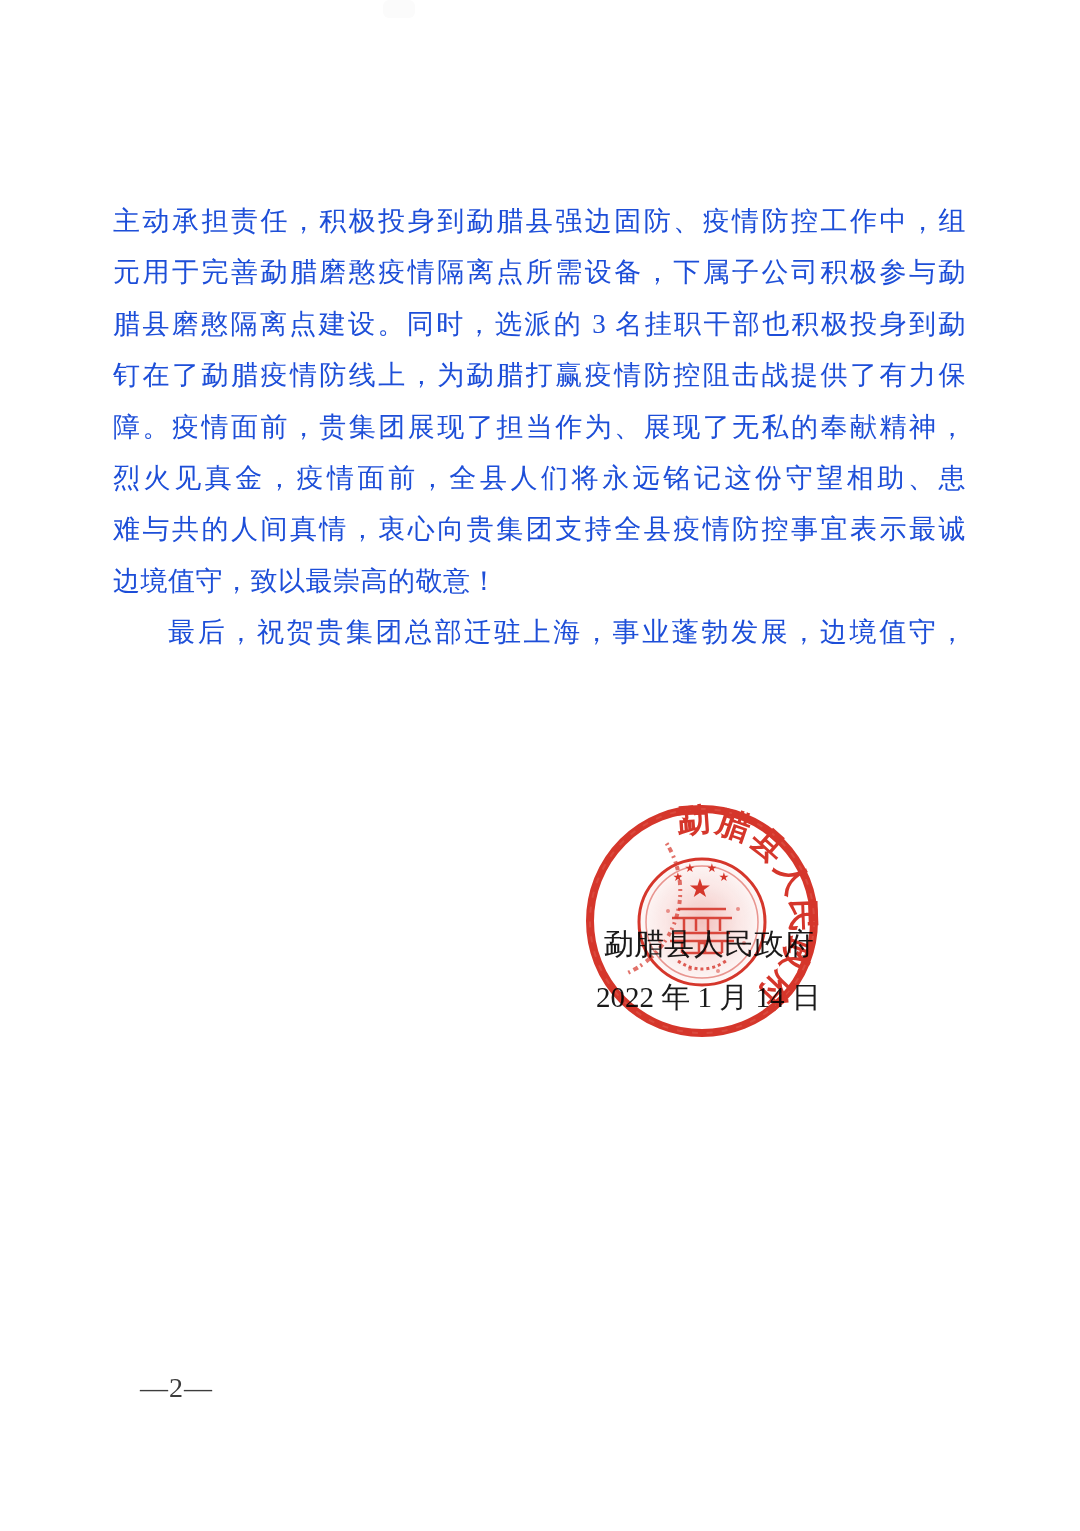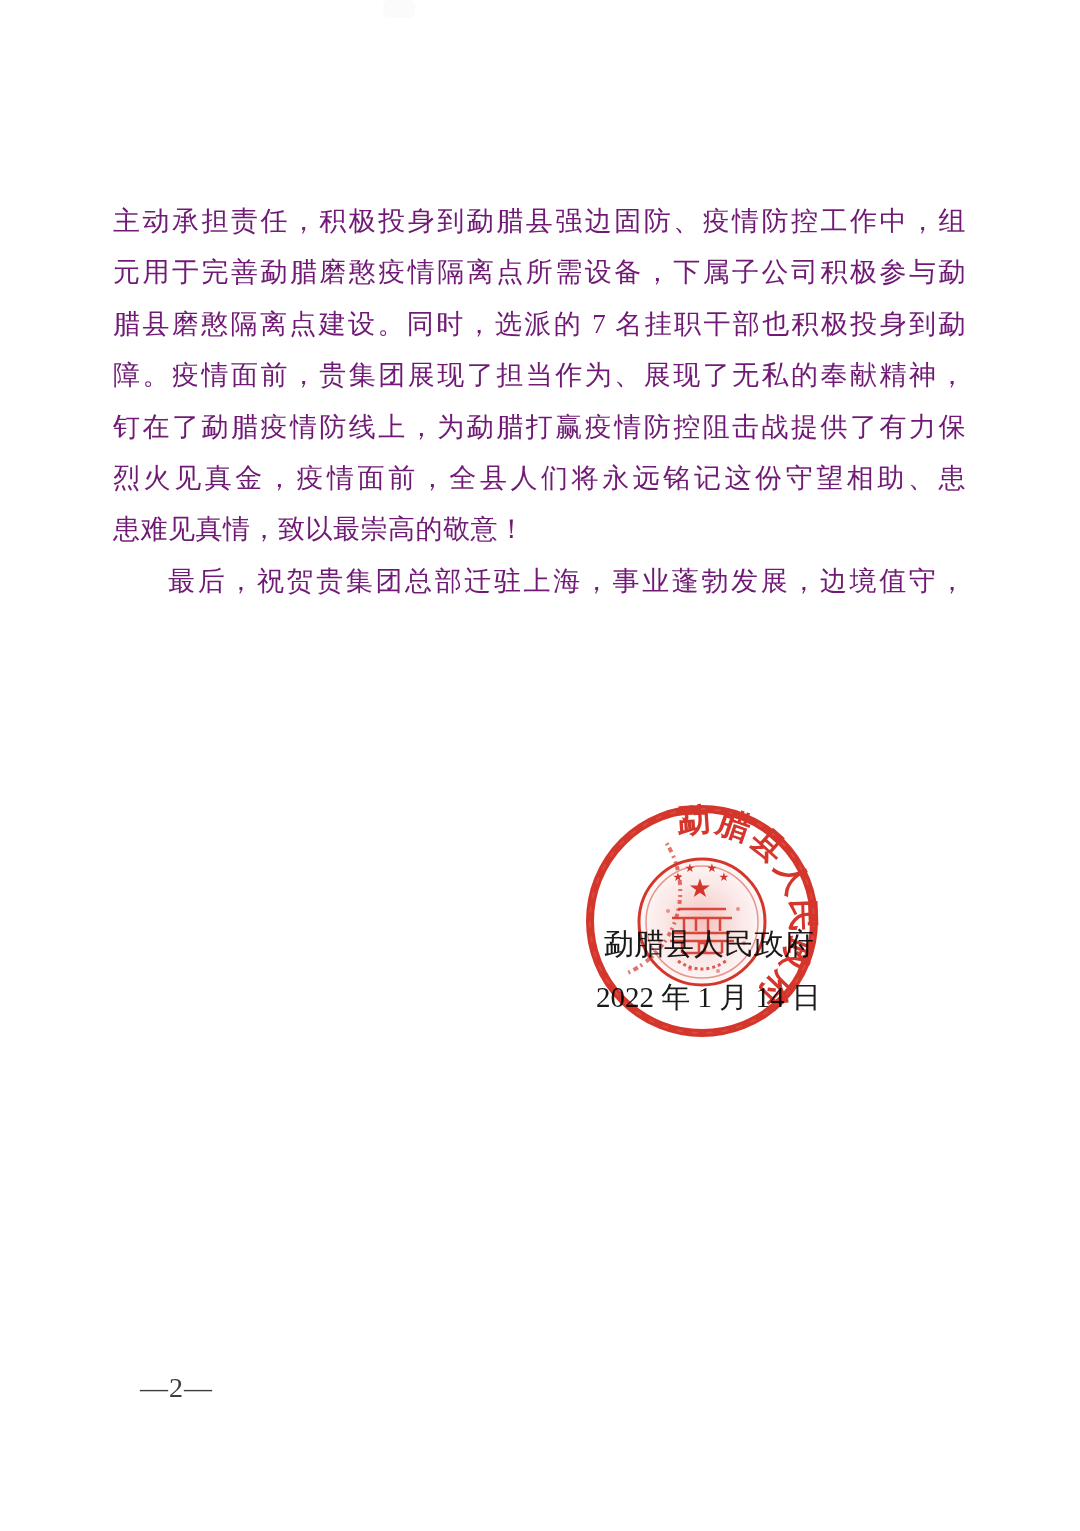--- a/index.html
+++ b/index.html
@@ -17,21 +17,21 @@
     font-family: "Liberation Serif", "DejaVu Serif", serif;
   }
   
   .body-text {
     position: absolute;
     left: 113px;
     top: 196px;
     width: 853px;
     font-size: 27px;
     line-height: 51.4px;
-    color: #701a75;
+    color: #1d4ed8;
     letter-spacing: 0.5px;
   }
   .body-line {
     text-align: justify;
     text-align-last: justify;
     height: 51.4px;
     overflow: hidden;
     white-space: nowrap;
   }
   .body-line.para-end {
@@ -86,25 +86,26 @@
   }
 </style>
 </head>
 <body>
 
 <div class="page">
 
   <div class="body-text">
     <div class="body-line">主动承担责任，积极投身到勐腊县强边固防、疫情防控工作中，组</div>
     <div class="body-line">元用于完善勐腊磨憨疫情隔离点所需设备，下属子公司积极参与勐</div>
-    <div class="body-line">腊县磨憨隔离点建设。同时，选派的 7 名挂职干部也积极投身到勐</div>
+    <div class="body-line">腊县磨憨隔离点建设。同时，选派的 3 名挂职干部也积极投身到勐</div>
+    <div class="body-line">钉在了勐腊疫情防线上，为勐腊打赢疫情防控阻击战提供了有力保</div>
     <div class="body-line">障。疫情面前，贵集团展现了担当作为、展现了无私的奉献精神，</div>
-    <div class="body-line">钉在了勐腊疫情防线上，为勐腊打赢疫情防控阻击战提供了有力保</div>
     <div class="body-line">烈火见真金，疫情面前，全县人们将永远铭记这份守望相助、患</div>
-    <div class="body-line para-end">患难见真情，致以最崇高的敬意！</div>
+    <div class="body-line">难与共的人间真情，衷心向贵集团支持全县疫情防控事宜表示最诚</div>
+    <div class="body-line para-end">边境值守，致以最崇高的敬意！</div>
     <div class="body-line indented">最后，祝贺贵集团总部迁驻上海，事业蓬勃发展，边境值守，</div>
   </div>
 
   <div class="signature-issuer">勐腊县人民政府</div>
   <div class="signature-date">2022 年 1 月 14 日</div>
 
   <svg class="seal" viewBox="0 0 260 260" aria-hidden="true">
     <defs>
       <radialGradient id="sealGrad" cx="50%" cy="50%" r="50%">
         <stop offset="0%" stop-color="#d2261a" stop-opacity="0.30"></stop>

